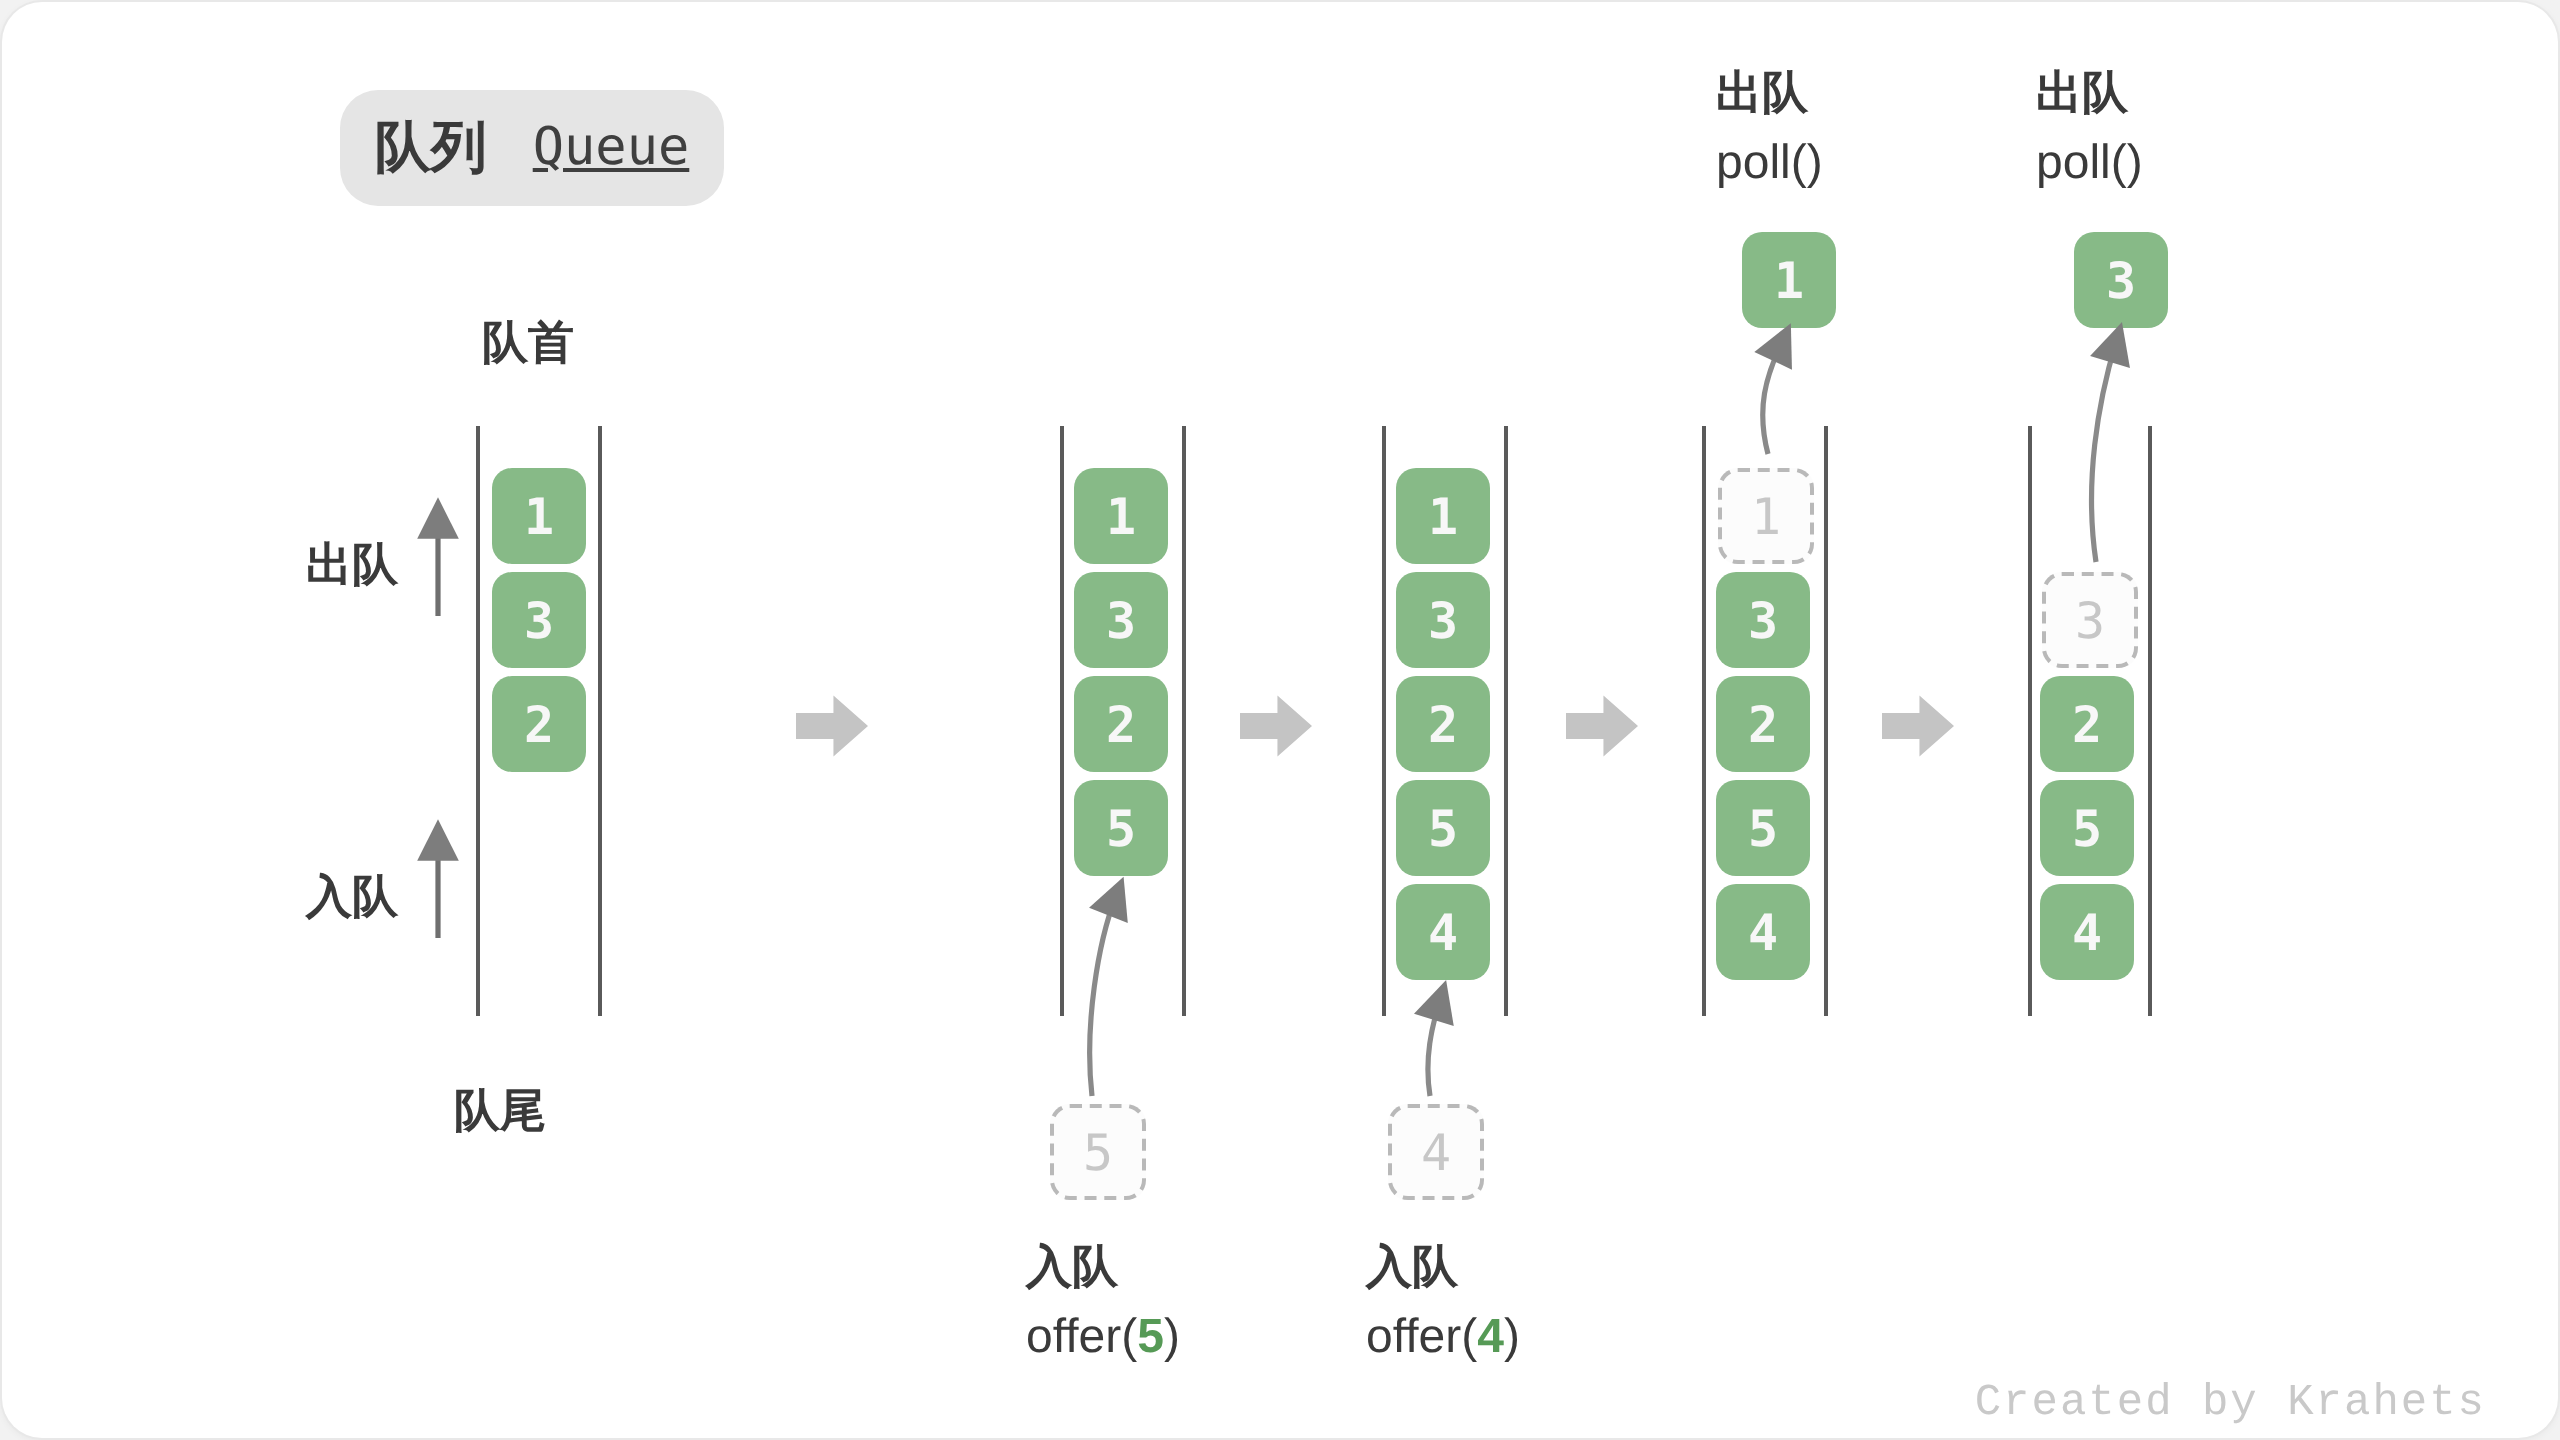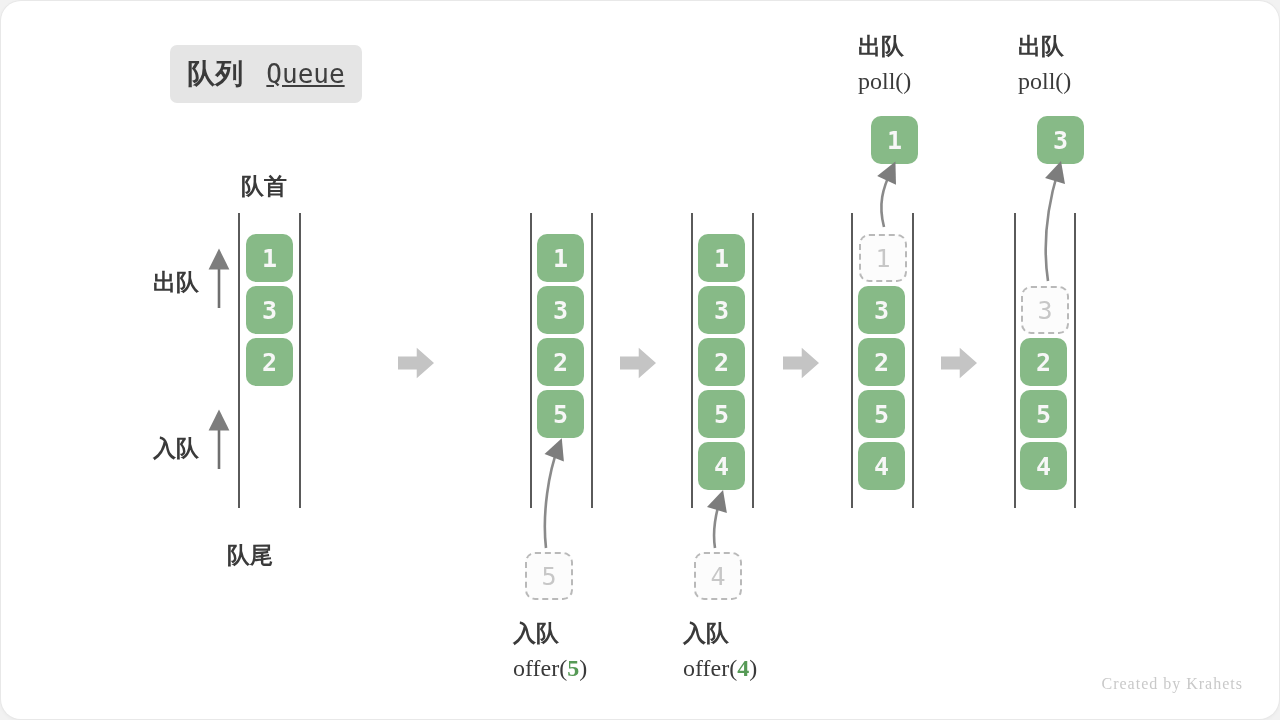--- a/index.html
+++ b/index.html
@@ -7,21 +7,21 @@
     position:relative;width:1278px;height:718px;margin:1px auto;
     background:#ffffff;border-radius:20px;
     box-shadow:0 0 0 1px #e8e8e8, 0 1px 4px rgba(0,0,0,.06);
     font-family:"Liberation Sans",sans-serif;
     overflow:hidden;
   }
   .abs{position:absolute;}
   
   .title-box{
     left:169px;top:44px;width:192px;height:58px;
-    background:#e5e5e5;border-radius:7px;
+    background:#e5e5e5;border-radius:19px;
     display:flex;align-items:center;justify-content:center;gap:23px;
   }
   .title-zh{font-weight:bold;font-size:28px;color:#3a3a3a;}
   .title-en{font-family:"DejaVu Sans Mono",monospace;font-size:26px;color:#3f3f3f;text-decoration:underline;}
   
   .zh-label{font-weight:bold;font-size:23px;color:#3a3a3a;white-space:nowrap;}
   
   .wall{width:2px;background:#5a5a5a;top:212px;height:295px;}
   
   .item{
@@ -31,45 +31,45 @@
   }
   .ghost{
     width:44px;height:44px;border-radius:10px;background:#fcfcfc;
     border:2px dashed #b9b9b9;color:#c7c7c7;
     font-family:"DejaVu Sans Mono",monospace;font-size:25px;
     display:flex;align-items:center;justify-content:center;
   }
   
   .op{display:flex;flex-direction:column;gap:6px;}
   .op .zh{font-weight:bold;font-size:23px;color:#3a3a3a;}
-  .op .code{font-family:Liberation Serif, serif;font-size:24px;color:#3a3a3a;}
+  .op .code{font-family:Liberation Sans, sans-serif;font-size:24px;color:#3a3a3a;}
   .op .code .arg{color:#569a56;font-weight:bold;}
   
   .block-arrow{
     width:36px;height:34px;background:#c4c4c4;
     clip-path:polygon(0% 31%,52% 31%,52% 5%,100% 50%,52% 95%,52% 69%,0% 69%);
   }
   
   .watermark{
-    right:36px;top:674px;font-family:Liberation Serif, serif;
-    font-size:16px;color:#c9c9c9;letter-spacing:1px;
+    right:36px;top:688px;font-family:Liberation Mono, monospace;
+    font-size:22px;color:#c9c9c9;letter-spacing:1px;
   }
   svg.overlay{position:absolute;left:0;top:0;pointer-events:none;}
 </style>
 </head>
 <body>
 
 <div id="canvas">
 
   <div class="abs title-box">
     <span class="title-zh">队列</span>
     <span class="title-en">Queue</span>
   </div>
 
-  <div class="abs zh-label" style="left:240px;top:155px;margin-top:15px;">队首</div>
+  <div class="abs zh-label" style="left:240px;top:155px;">队首</div>
   <div class="abs zh-label" style="left:226px;top:539px;">队尾</div>
   <div class="abs zh-label" style="left:152px;top:266px;">出队</div>
   <div class="abs zh-label" style="left:152px;top:432px;">入队</div>
 
   <div>
     <div class="abs wall" style="left:237px;"></div>
     <div class="abs wall" style="left:298px;"></div>
     <div class="abs item" style="left:245px;top:233px;">1</div>
     <div class="abs item" style="left:245px;top:285px;">3</div>
     <div class="abs item" style="left:245px;top:337px;">2</div>

